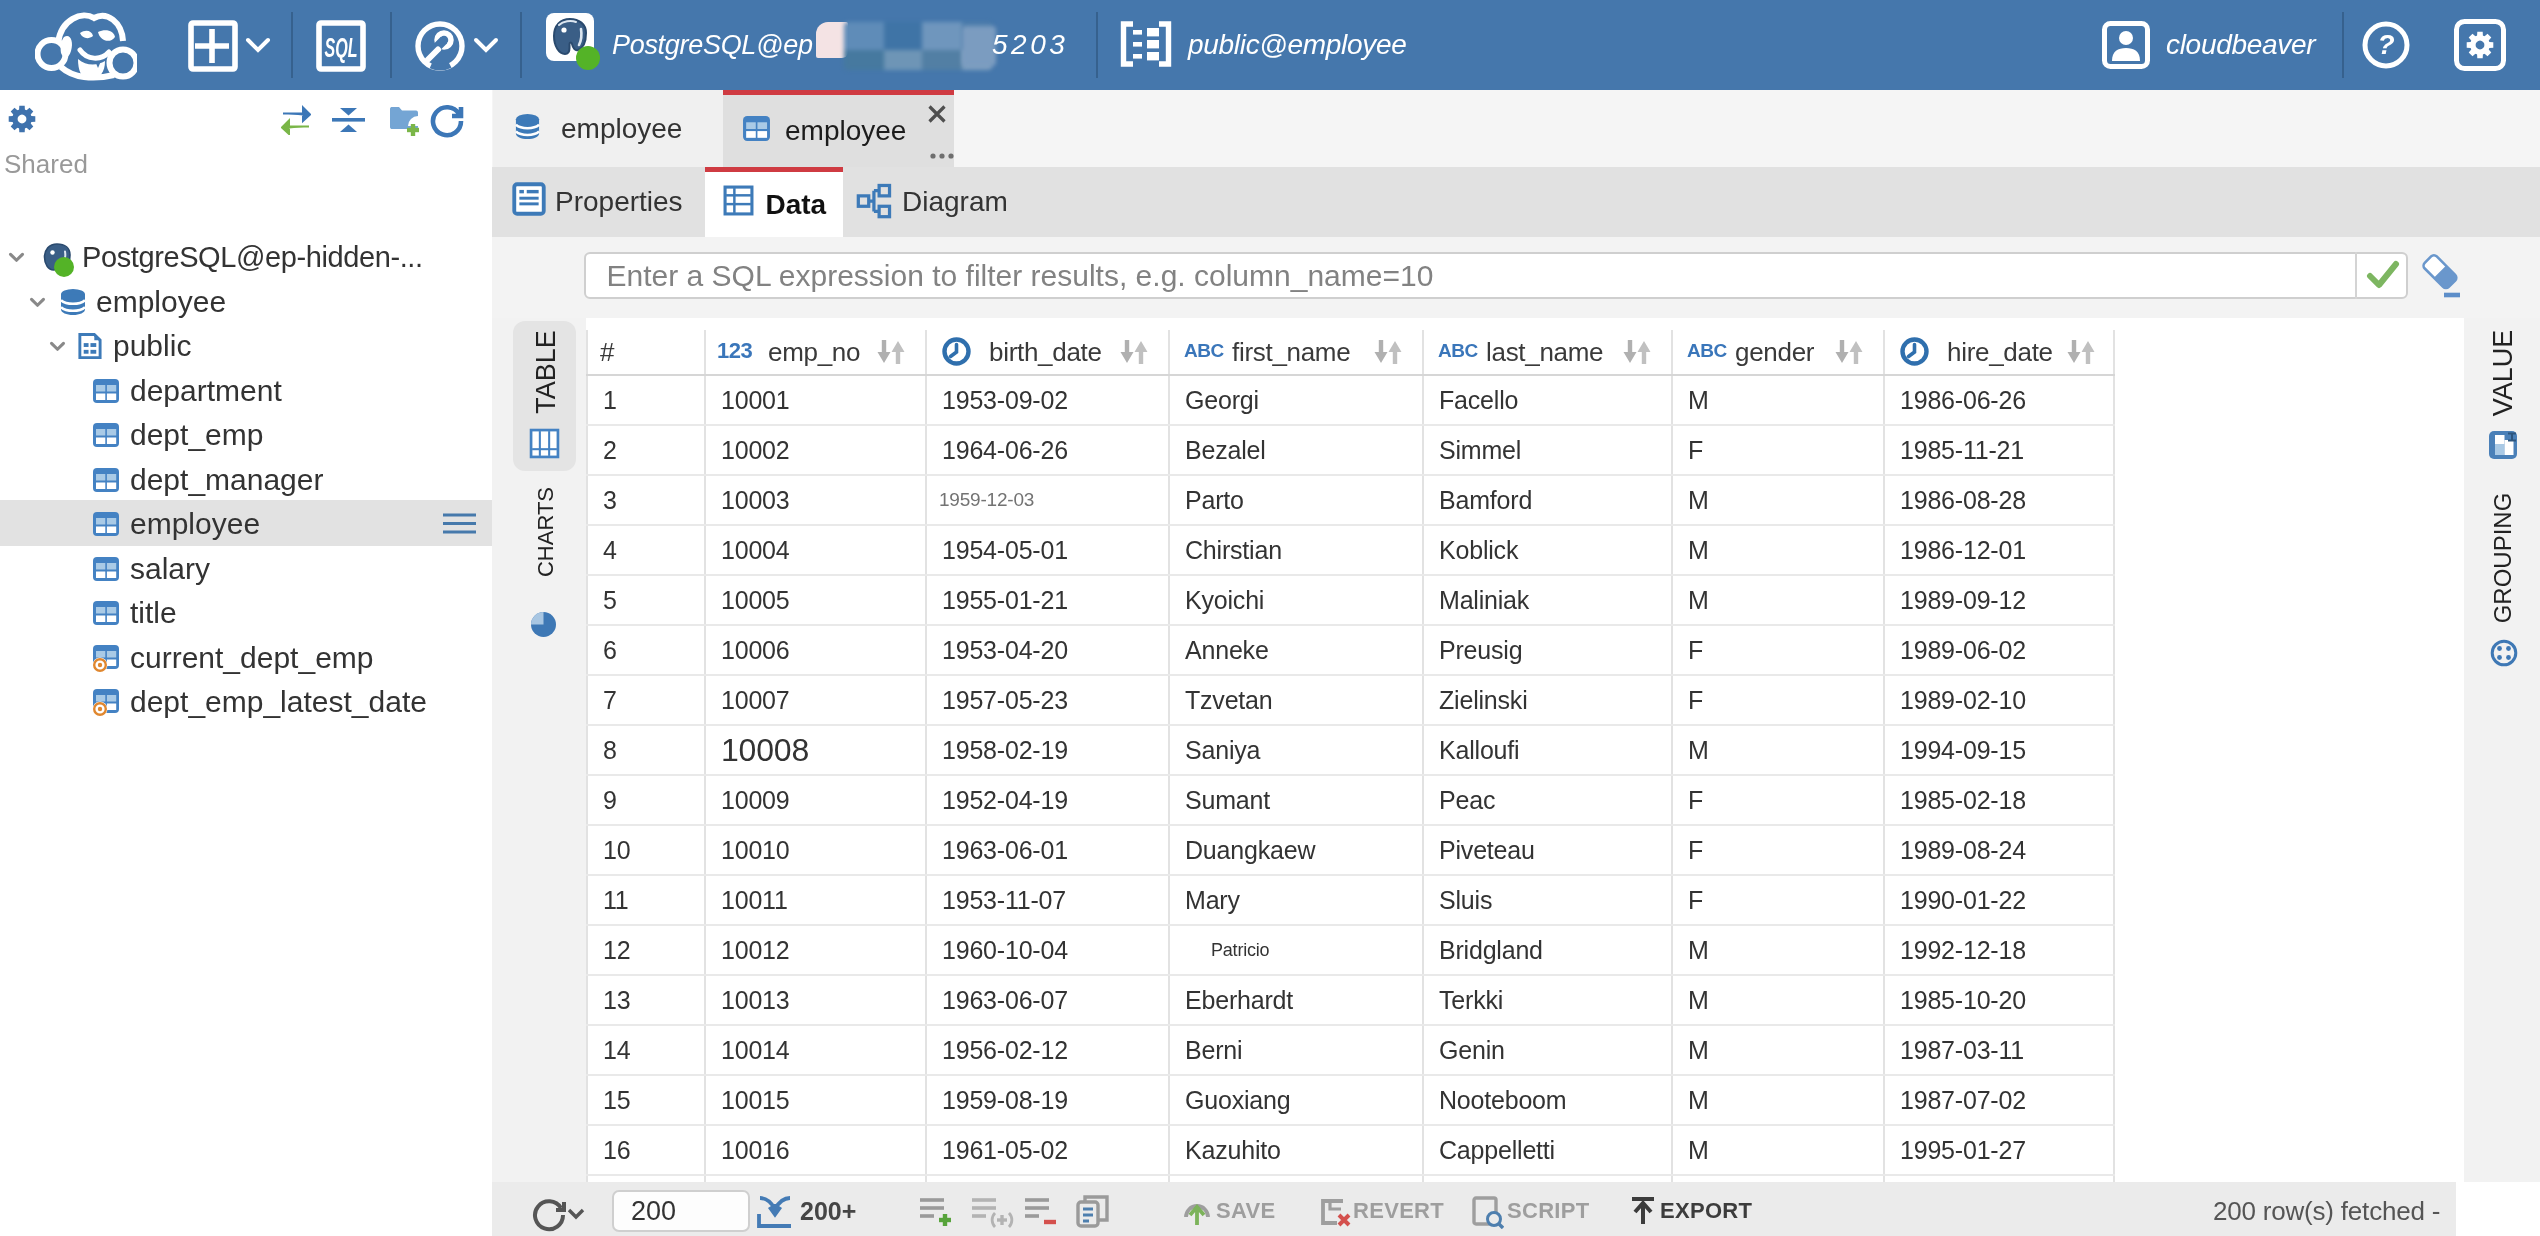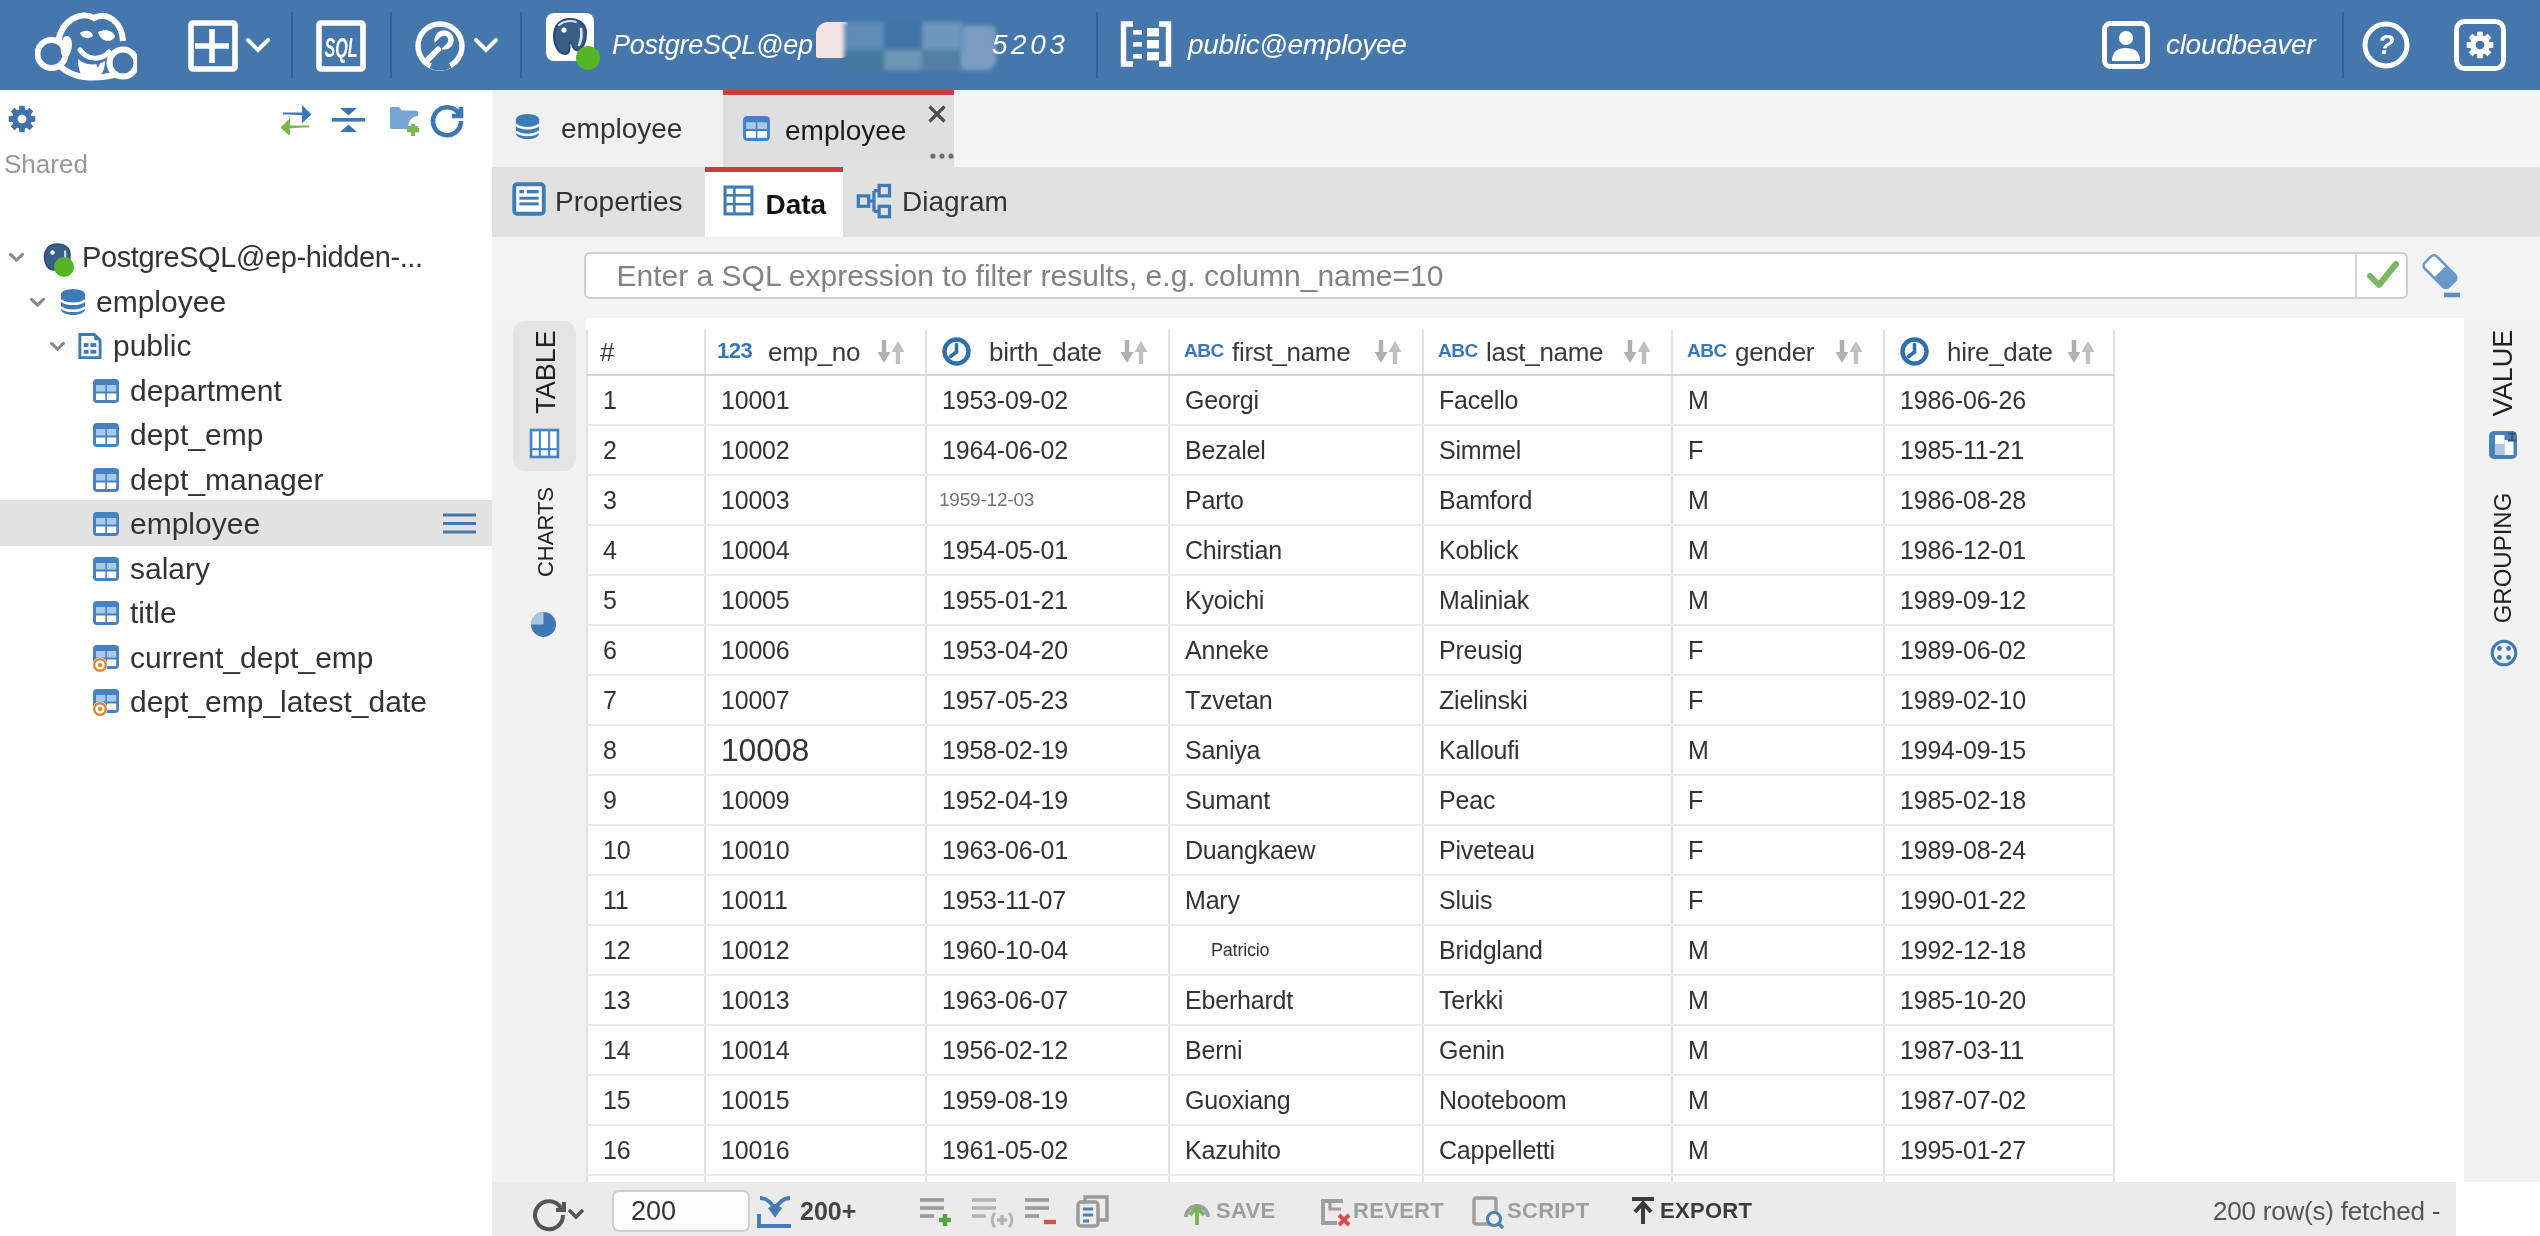--- a/index.html
+++ b/index.html
@@ -349,21 +349,21 @@
         </svg>
       <div class="abs" style="left:61px;top:0;line-height:65px;font-size:28px;color:#111;font-weight:bold">Data</div>
     </div>
     <svg class="abs" style="left:364px;top:15px" width="37" height="37">
         <use href="#sym-diagtab"></use>
       </svg>
     <div class="abs" style="left:410px;top:0;line-height:70px;font-size:28px;color:#333">Diagram</div>
   </div>
   <div id="filter">
     <div class="abs" style="left:91.5px;top:15px;width:1824px;height:47px;background:#fff;border:2px solid #cfcfcf;border-radius:6px;
-       font-size:30px;color:#828282;line-height:43px;padding-left:31px">Enter a SQL expression to filter results, e.g. column_name=10</div>
+       font-size:30px;color:#828282;line-height:43px;padding-left:21px">Enter a SQL expression to filter results, e.g. column_name=10</div>
     <div class="abs" style="left:1863px;top:15px;width:2px;height:47px;background:#d4d4d4"></div>
     <svg class="abs" style="left:1874px;top:22px" width="34" height="32" viewBox="0 0 34 32">
       <path d="M4 17 L13 26 L30 5" fill="none" stroke="#7db661" stroke-width="6" stroke-linecap="round" stroke-linejoin="round"></path>
     </svg>
     <svg class="abs" style="left:1928px;top:14px" width="42" height="48" viewBox="0 0 42 48">
       <g transform="rotate(45 21 21)">
         <rect x="3" y="13" width="34" height="17" rx="4" fill="#fff" stroke="#6a97cc" stroke-width="2.6"></rect>
         <path d="M20 13 L33 13 C35.2 13 37 14.8 37 17 L37 26 C37 28.2 35.2 30 33 30 L20 30 Z" fill="#6a97cc"></path>
       </g>
       <line x1="24" y1="44" x2="40" y2="44" stroke="#5d8ec9" stroke-width="4.6"></line>
@@ -478,21 +478,21 @@
       </div>
   <div class="abs" style="left:17px;top:44.5px;line-height:50px;font-size:25px;color:#333;letter-spacing:-0.2px">1</div>
       <div class="abs" style="left:135px;top:44.5px;line-height:50px;font-size:25px;color:#333;letter-spacing:-0.2px">10001</div>
       <div class="abs" style="left:356px;top:44.5px;line-height:50px;font-size:25px;color:#333;letter-spacing:-0.2px">1953-09-02</div>
       <div class="abs" style="left:599px;top:44.5px;line-height:50px;font-size:25px;color:#333;letter-spacing:-0.2px">Georgi</div>
       <div class="abs" style="left:853px;top:44.5px;line-height:50px;font-size:25px;color:#333;letter-spacing:-0.2px">Facello</div>
       <div class="abs" style="left:1102px;top:44.5px;line-height:50px;font-size:25px;color:#333;letter-spacing:-0.2px">M</div>
       <div class="abs" style="left:1314px;top:44.5px;line-height:50px;font-size:25px;color:#333;letter-spacing:-0.2px">1986-06-26</div>
   <div class="abs" style="left:17px;top:94.5px;line-height:50px;font-size:25px;color:#333;letter-spacing:-0.2px">2</div>
       <div class="abs" style="left:135px;top:94.5px;line-height:50px;font-size:25px;color:#333;letter-spacing:-0.2px">10002</div>
-      <div class="abs" style="left:356px;top:94.5px;line-height:50px;font-size:25px;color:#333;letter-spacing:-0.2px">1964-06-02</div>
+      <div class="abs" style="left:356px;top:94.5px;line-height:50px;font-size:25px;color:#333;letter-spacing:-0.2px">1964-06-26</div>
       <div class="abs" style="left:599px;top:94.5px;line-height:50px;font-size:25px;color:#333;letter-spacing:-0.2px">Bezalel</div>
       <div class="abs" style="left:853px;top:94.5px;line-height:50px;font-size:25px;color:#333;letter-spacing:-0.2px">Simmel</div>
       <div class="abs" style="left:1102px;top:94.5px;line-height:50px;font-size:25px;color:#333;letter-spacing:-0.2px">F</div>
       <div class="abs" style="left:1314px;top:94.5px;line-height:50px;font-size:25px;color:#333;letter-spacing:-0.2px">1985-11-21</div>
   <div class="abs" style="left:17px;top:144.5px;line-height:50px;font-size:25px;color:#333;letter-spacing:-0.2px">3</div>
       <div class="abs" style="left:135px;top:144.5px;line-height:50px;font-size:25px;color:#333;letter-spacing:-0.2px">10003</div>
       <div class="abs" style="left:353px;top:144.5px;line-height:50px;font-size:19px;color:#737373;letter-spacing:-0.2px">1959-12-03</div>
       <div class="abs" style="left:599px;top:144.5px;line-height:50px;font-size:25px;color:#333;letter-spacing:-0.2px">Parto</div>
       <div class="abs" style="left:853px;top:144.5px;line-height:50px;font-size:25px;color:#333;letter-spacing:-0.2px">Bamford</div>
       <div class="abs" style="left:1102px;top:144.5px;line-height:50px;font-size:25px;color:#333;letter-spacing:-0.2px">M</div>

